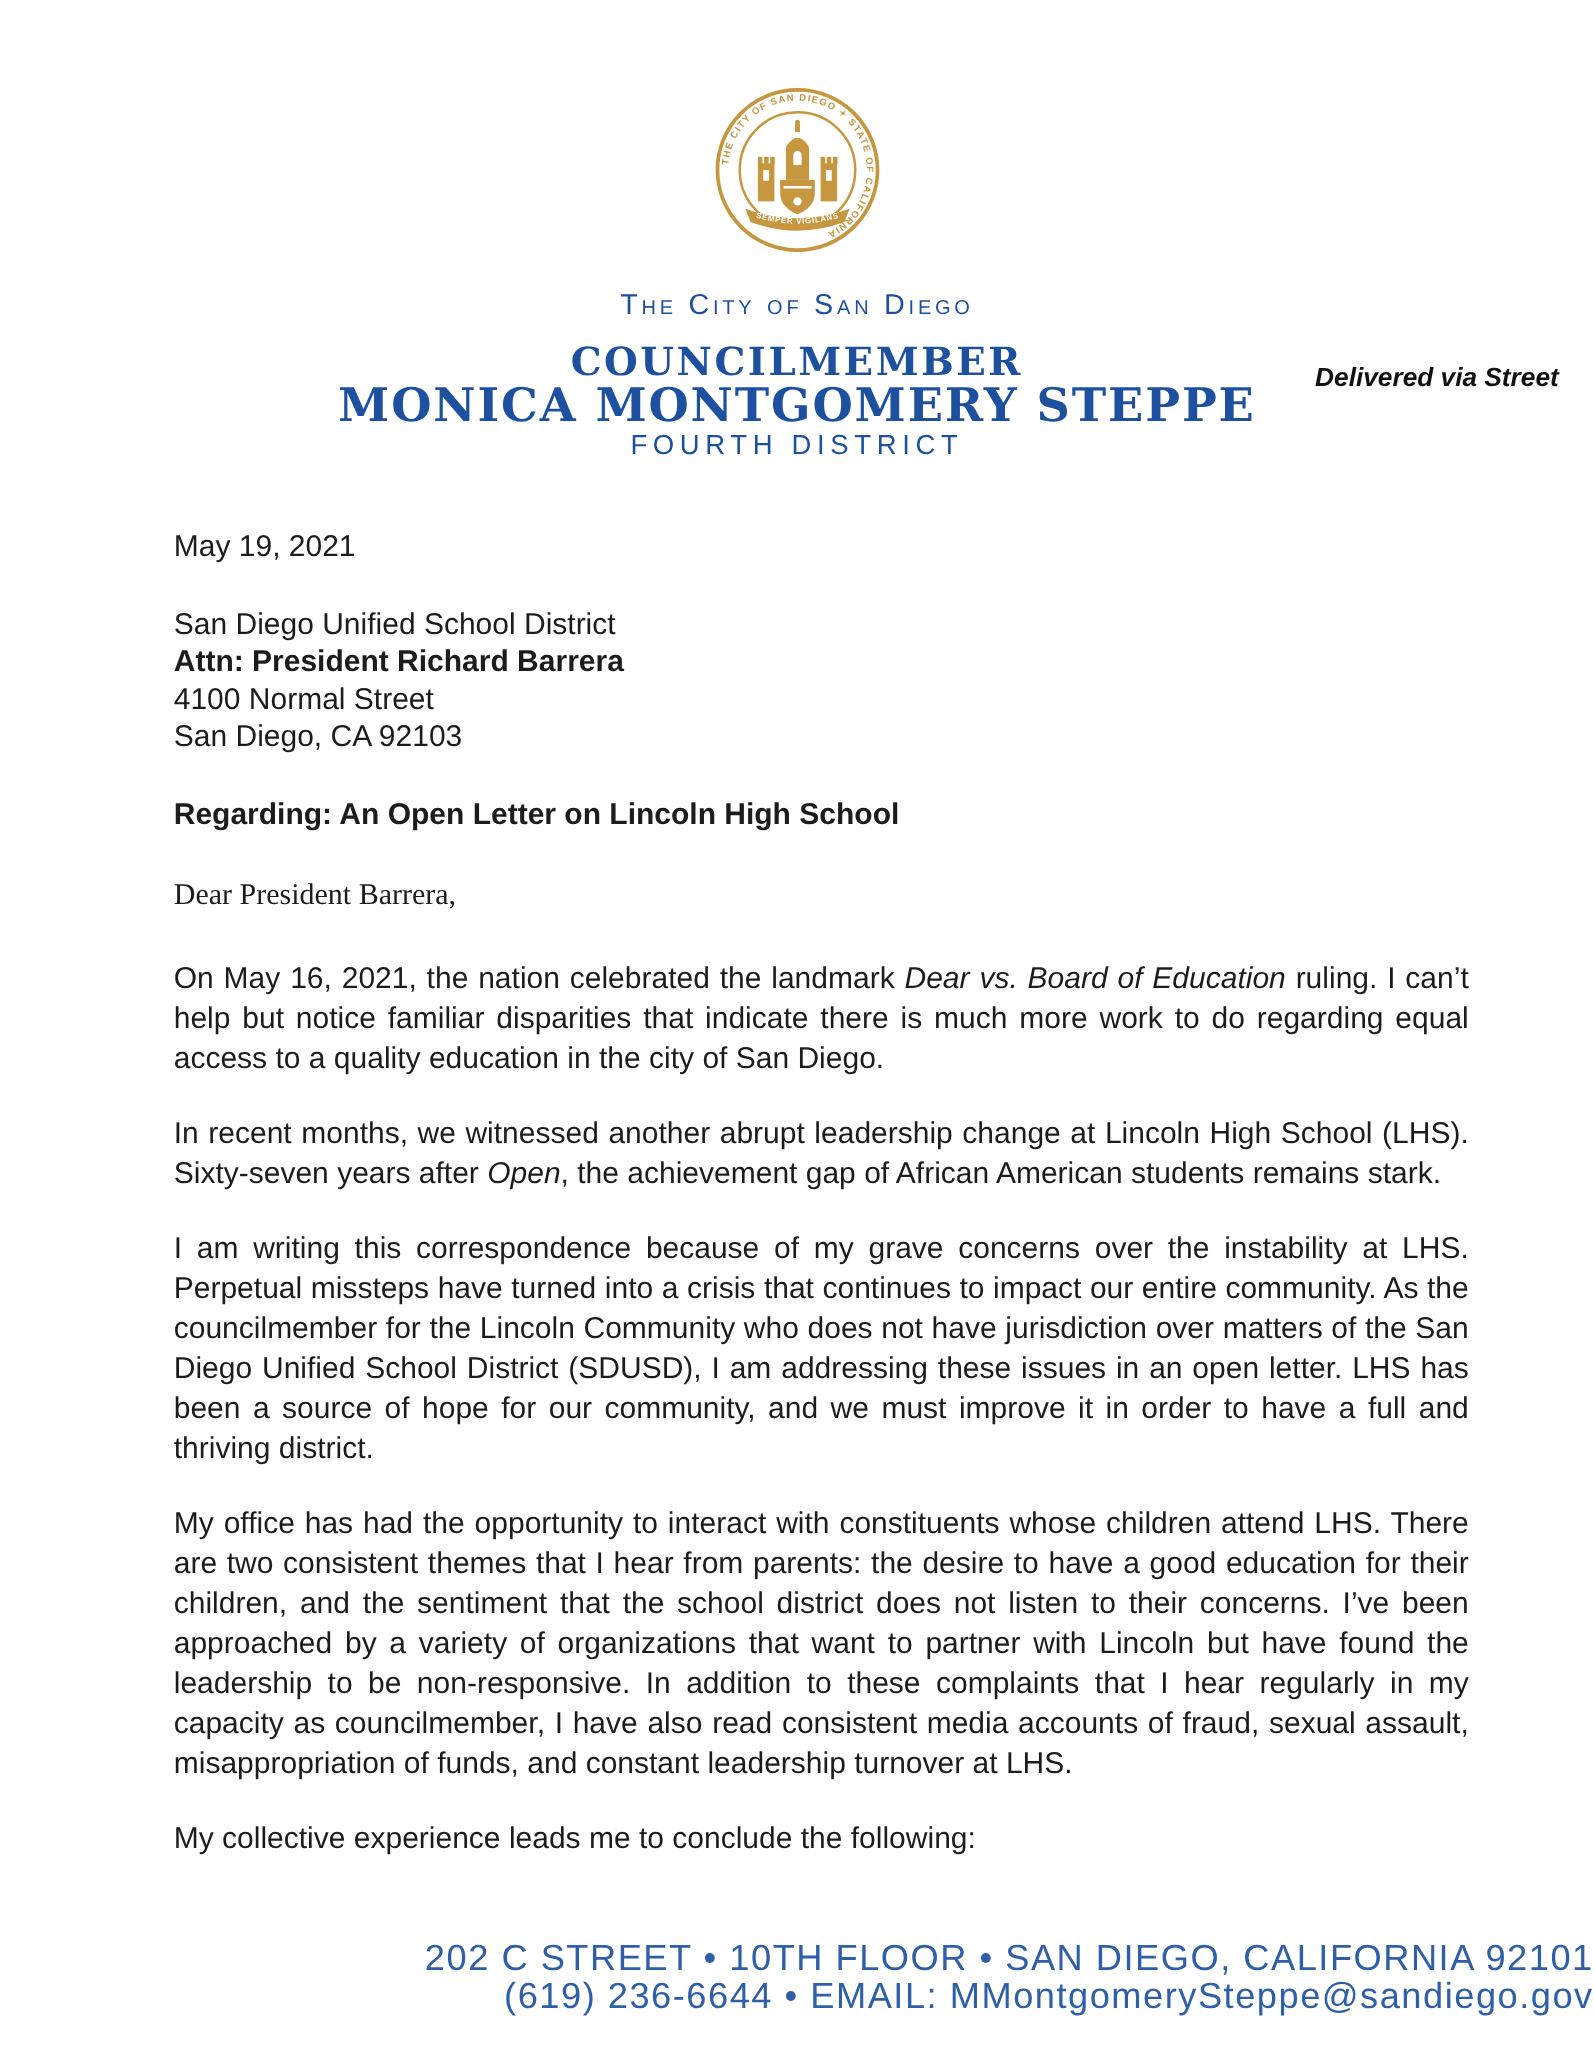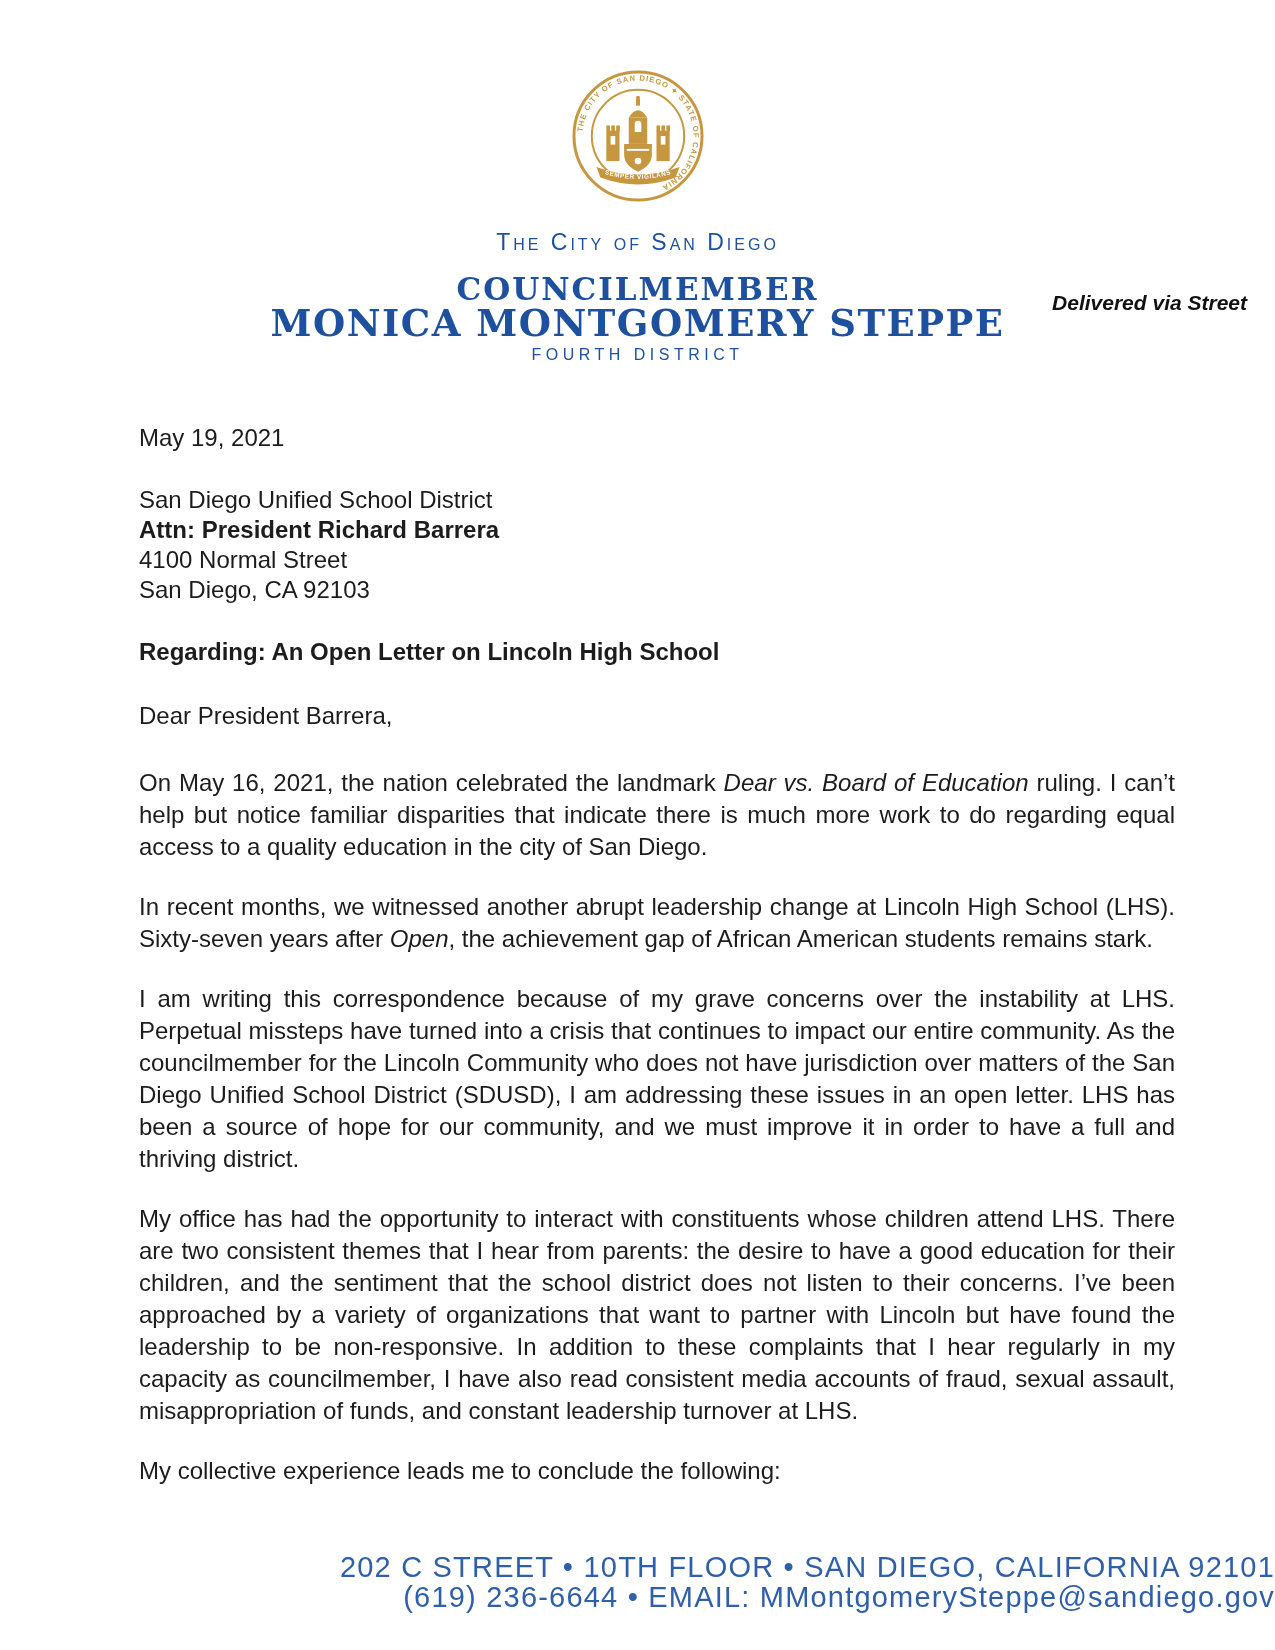--- a/index.html
+++ b/index.html
@@ -13,32 +13,32 @@
   body{font-family:"Liberation Sans","DejaVu Sans",sans-serif;color:var(--ink);position:relative;}
 
   
   .letterhead{position:absolute;top:0;left:0;right:0;text-align:center;}
   .seal{width:132px;height:132px;margin-top:70px;display:inline-block;}
   .ring-text{font-family:"Liberation Sans",sans-serif;font-size:11.5px;font-weight:bold;letter-spacing:1.6px;fill:var(--gold);}
   .banner-text{font-family:"Liberation Sans",sans-serif;font-size:9.5px;font-weight:bold;letter-spacing:1px;fill:#ffffff;}
   .city-line{margin-top:20px;font-variant:small-caps;font-size:23px;letter-spacing:3px;color:var(--blue);line-height:32px;}
   .office-line{margin-top:16px;font-family:"DejaVu Serif","Liberation Serif",serif;font-weight:bold;font-size:31px;letter-spacing:2px;color:var(--blue);line-height:30px;}
   .name-line{font-family:"DejaVu Serif","Liberation Serif",serif;font-weight:bold;font-size:37px;letter-spacing:1.5px;color:var(--blue);line-height:38px;}
-  .district-line{font-size:16px;letter-spacing:4.5px;color:var(--blue);line-height:26px;margin-top:0px;}
+  .district-line{font-size:22px;letter-spacing:4.5px;color:var(--blue);line-height:26px;margin-top:0px;}
 
   .delivery-note{position:absolute;top:291px;right:28px;font-weight:bold;font-style:italic;font-size:21px;color:#111;}
 
   
   .letter{position:absolute;top:422px;left:103px;right:100px;font-size:24px;line-height:32px;color:var(--ink);margin-left:36px;}
   .date-line{line-height:32px;}
   .recipient{margin-top:31px;}
   .addr-line{line-height:30px;}
   .addr-line.bold{font-weight:bold;}
   .subject-line{margin-top:31px;font-weight:bold;line-height:32px;}
-  .salutation{margin-top:32px;line-height:32px;}
+  .salutation{margin-top:32px;line-height:32px;font-family:Liberation Serif, serif;}
   .paragraphs p{margin-top:28px;text-align:justify;line-height:32px;}
   .paragraphs p:first-child{margin-top:35px;}
   .paragraphs p:last-child{text-align:left;}
   .paragraphs em{font-style:italic;}
 
   
   .footer{position:absolute;left:0;right:0;top:1552px;text-align:right;color:var(--footer-blue);font-size:29px;letter-spacing:1.2px;line-height:30px;}
 </style>
 </head>
 <body>

